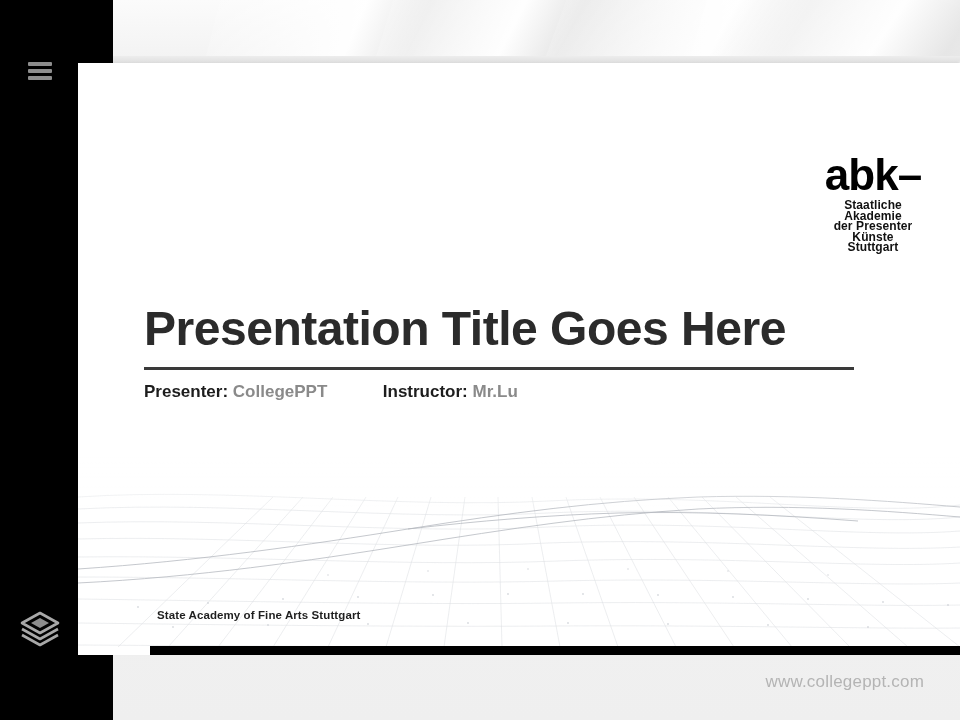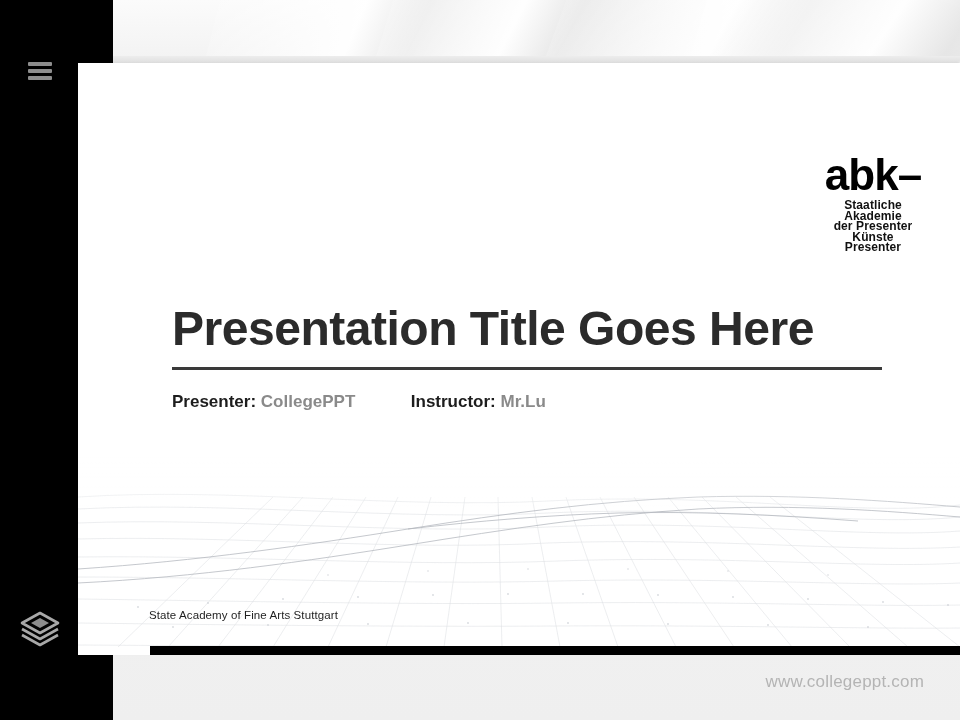--- a/index.html
+++ b/index.html
@@ -94,51 +94,51 @@
   .logo-sub {
     margin-top:5px;
     font-size:12px;
     line-height:10.5px;
     font-weight:bold;
     color:#111111;
     letter-spacing:0.1px;
   }
 
   
-  .title-block { position:absolute; left:94px; top:238px; width:712px; }
+  .title-block { position:absolute; left:66px; top:238px; width:712px; }
   .slide-title {
     font-size:49px;
     line-height:54px;
     font-weight:bold;
     color:#2b2b2b;
     letter-spacing:-0.5px;
     white-space:nowrap;
     transform:scaleX(0.98);
     transform-origin:left center;
   }
   .title-rule {
     margin-top:12px;
     width:710px; height:3px;
     background:#3a3a3a;
   }
   .meta {
-    margin-top:22px;
+    margin-top:12px;
     font-size:17px;
     font-weight:bold;
     color:#8a8a8a;
     white-space:nowrap;
   }
   .meta .lbl { color:#1d1d1d; }
   .meta .gap { display:inline-block; width:46px; }
 
   
   .slide-footer {
-    position:absolute; left:71px; bottom:34px;
+    position:absolute; left:79px; bottom:34px;
     font-size:11.5px;
-    font-weight:normal;
+    font-weight:bold;
     color:#1f1f1f;
     letter-spacing:0.1px;
   }
   .footer-bar {
     position:absolute; left:72px; bottom:0;
     width:810px; height:9px;
     background:#000000;
   }
 
   
@@ -261,21 +261,21 @@
       </g>
 
       <rect x="0" y="0" width="882" height="190" fill="url(#fade)"></rect>
     </svg>
 
     <div class="logo">
       <div class="logo-mark">abk–</div>
       <div class="logo-sub">
         <div>Staatliche Akademie</div>
         <div>der Presenter Künste</div>
-        <div>Presenter</div>
+        <div>Stuttgart</div>
       </div>
     </div>
 
     <div class="title-block">
       <div class="slide-title">Presentation Title Goes Here</div>
       <div class="title-rule"></div>
       <div class="meta">
         <span class="lbl">Presenter:</span>
         <span>CollegePPT</span>
         <span class="gap"></span>

